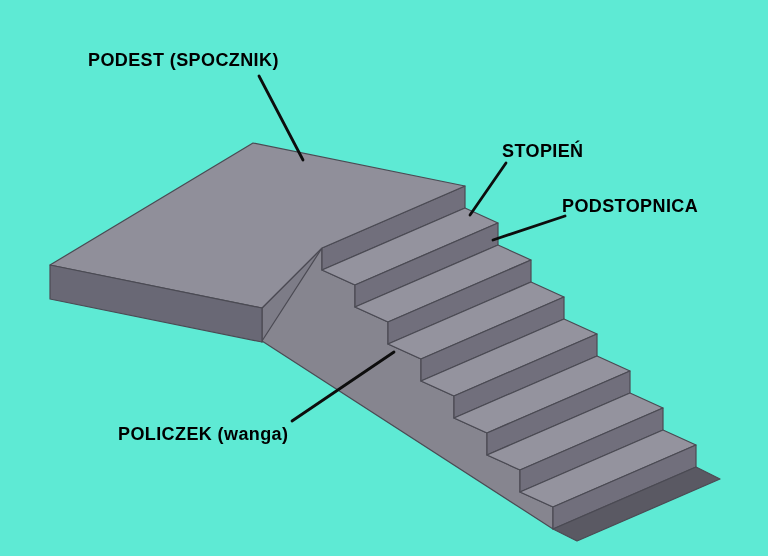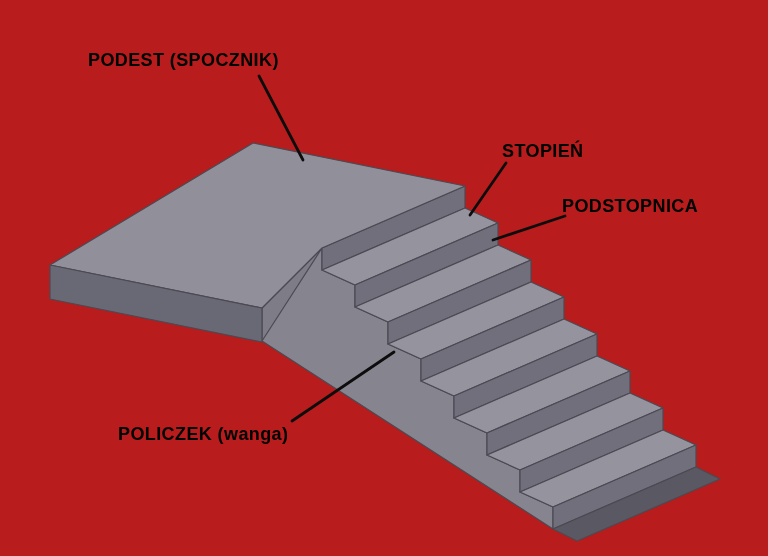--- a/index.html
+++ b/index.html
@@ -1,19 +1,19 @@
 <!DOCTYPE html>
 <html><head>
 <meta charset="utf-8">
 <style>
   html,body{margin:0;padding:0;background:#ffffff;}
   .stage{
     position:relative;
     width:768px;height:556px;
-    background:#b91c1c;
+    background:#5eead4;
     font-family:"Liberation Sans",sans-serif;
     overflow:hidden;
   }
   svg{display:block;}
   .face{stroke:#4b4a53;stroke-width:1.2;stroke-linejoin:round;}
   .leader{stroke:#0d0d0d;stroke-width:2.8;stroke-linecap:round;}
   .part-label{
     font-family:"Liberation Sans",sans-serif;
     font-weight:bold;
     font-size:18px;

